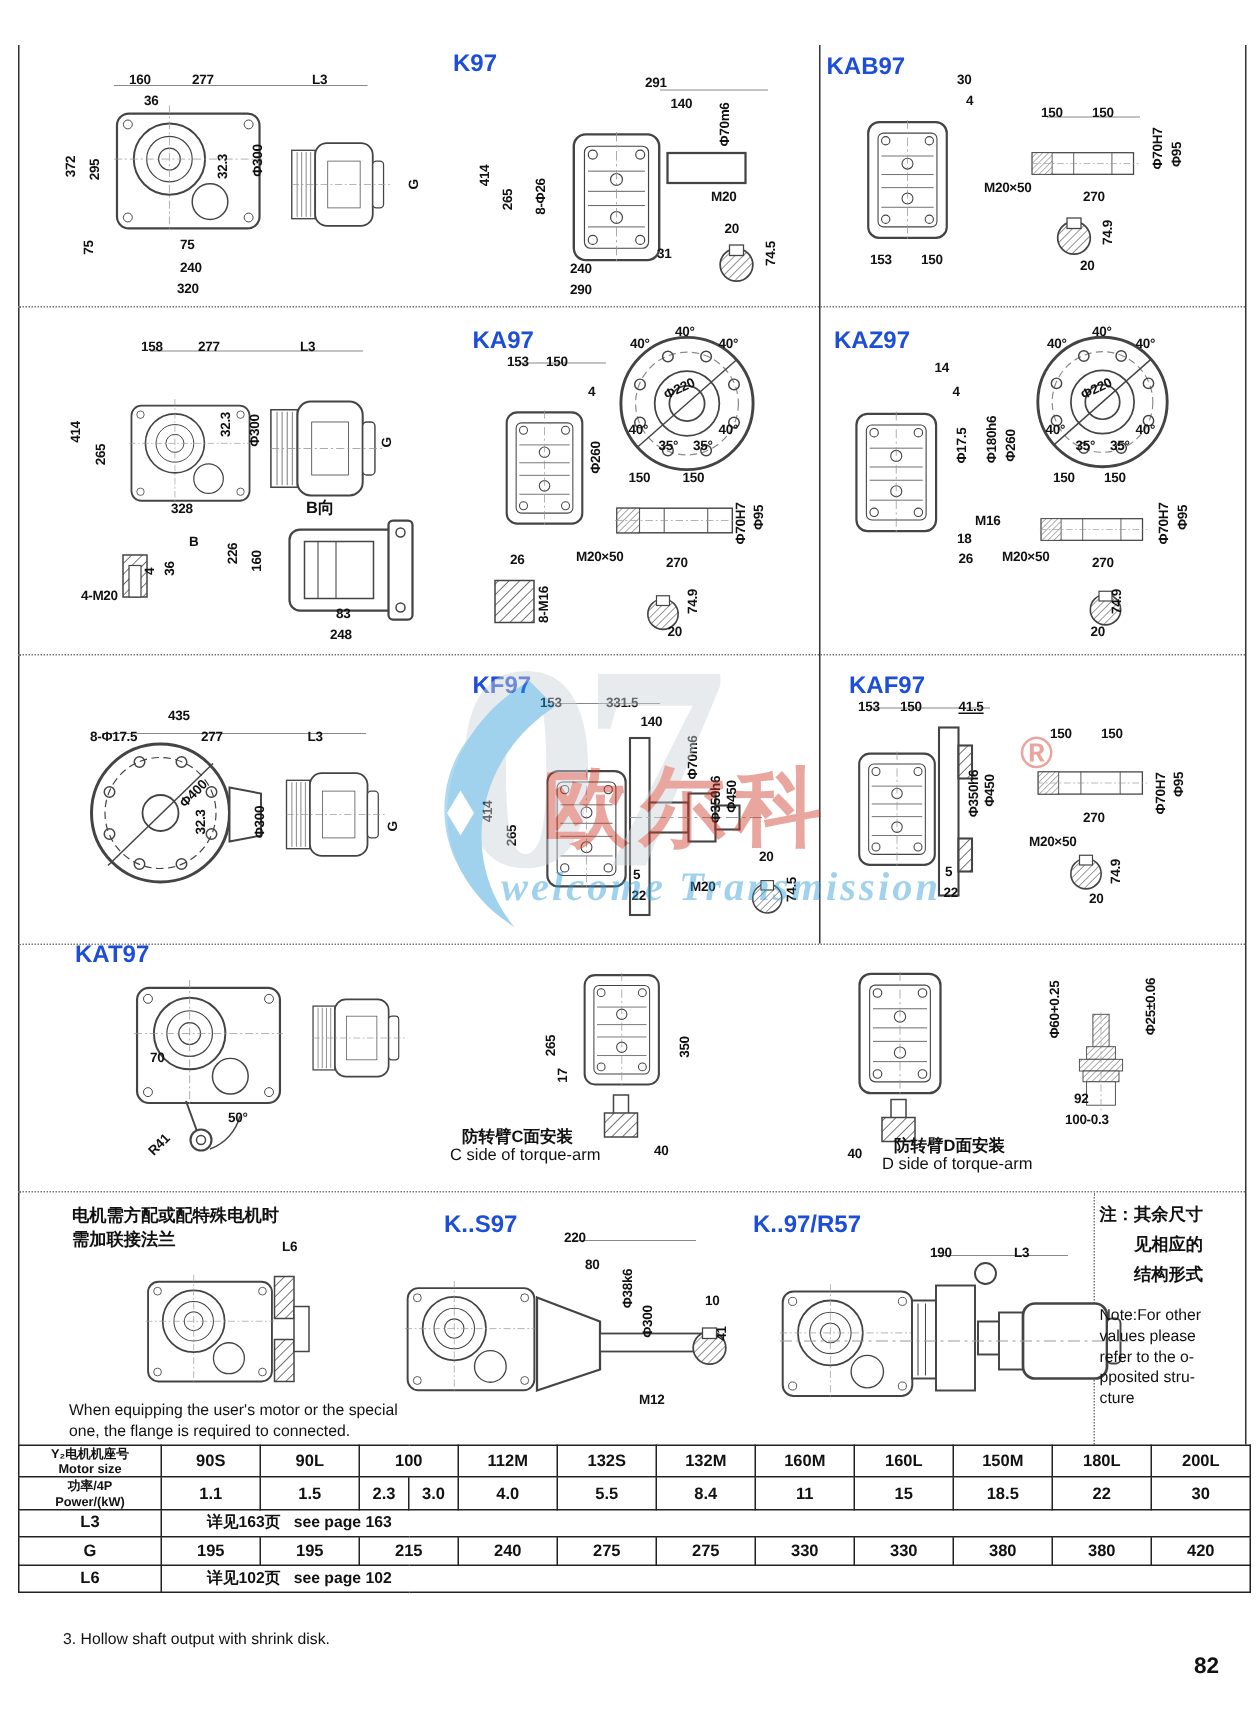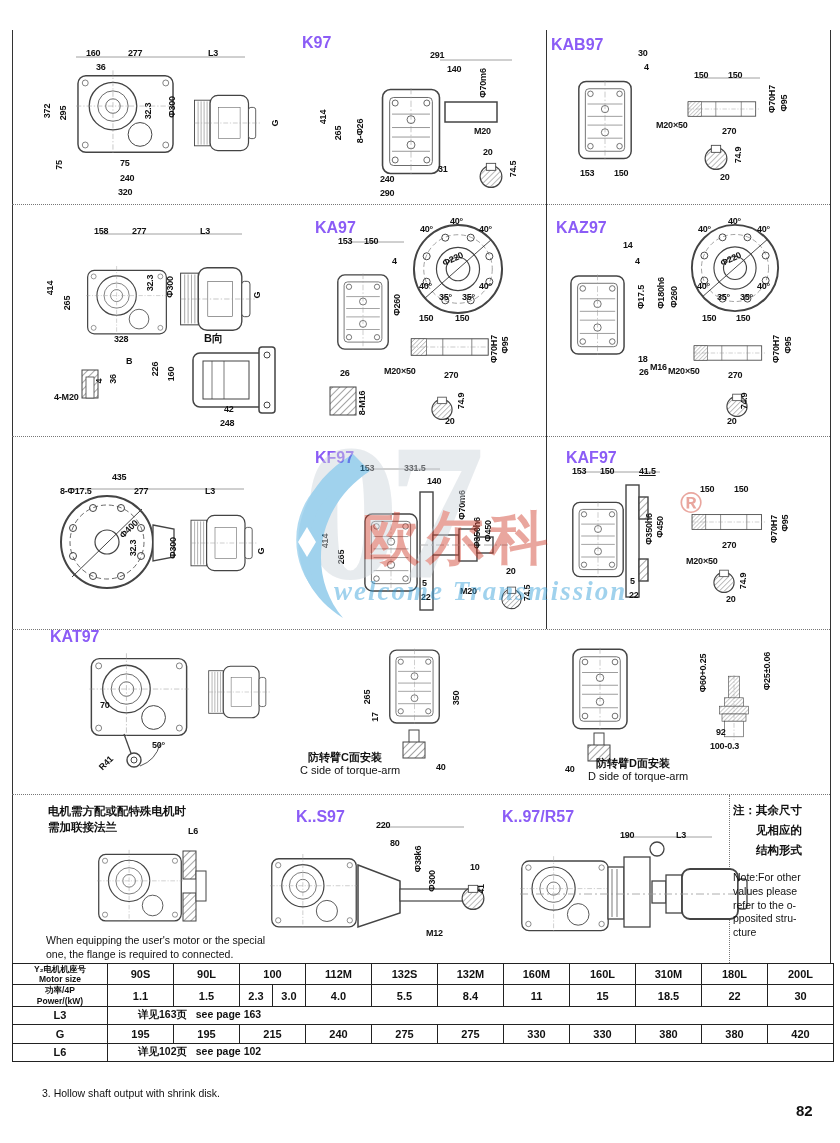--- a/index.html
+++ b/index.html
@@ -12,21 +12,21 @@
   .vline  { position:absolute; width:0; border-left:1.4px solid #333; }
   .vdash  { position:absolute; width:0; border-left:1.2px dotted #777; }
   .hsep   { position:absolute; height:0; border-top:1.6px dotted #777; }
 
   .rowsvg { position:absolute; }
 
   
   .ovl { position:absolute; inset:0; pointer-events:none; }
   .dim { position:absolute; font:700 9px "Liberation Sans",sans-serif; color:#111;
          white-space:nowrap; letter-spacing:-0.2px; }
-  .dtitle { position:absolute; font:700 16px "Liberation Sans",sans-serif; color:#8b5cf6;
+  .dtitle { position:absolute; font:700 16px "Liberation Sans",sans-serif; color:#1d4ed8;
             white-space:nowrap; }
   .cap-cn { position:absolute; font:700 11px "Liberation Sans",sans-serif; white-space:nowrap; }
   .cap-en { position:absolute; font:400 11px "Liberation Sans",sans-serif; white-space:nowrap; }
   .txt-cn { position:absolute; font:700 11.5px "Liberation Sans",sans-serif; white-space:pre-line; }
   .txt-en { position:absolute; font:400 10.5px "Liberation Sans",sans-serif; white-space:pre-line; }
 
   
   #side-note { position:absolute; left:733px; top:800px; width:96px; height:160px; }
   #side-note .cn { font:700 11.5px "Liberation Sans",sans-serif; white-space:pre-line; line-height:1.55; }
   #side-note .en { display:block; margin-top:12px; font:400 10.5px "Liberation Sans",sans-serif;
@@ -367,21 +367,21 @@
       <span class="dim" style="left: 142px; top: 278px; transform: rotate(-90deg);">32.3</span>
       <span class="dim" style="left: 159px; top: 282px; transform: rotate(-90deg);">Φ300</span>
       <span class="dim" style="left: 254px; top: 290px; transform: rotate(-90deg);">G</span>
       <span class="dim" style="left: 114px; top: 334px;">328</span>
       <span class="dim" style="left: 126px; top: 356px;">B</span>
       <span class="dim" style="left: 54px; top: 392px;">4-M20</span>
       <span class="dim" style="left: 97px; top: 376px; transform: rotate(-90deg);">4</span>
       <span class="dim" style="left: 108px; top: 374px; transform: rotate(-90deg);">36</span>
       <span class="dim" style="left: 148px; top: 364px; transform: rotate(-90deg);">226</span>
       <span class="dim" style="left: 164px; top: 369px; transform: rotate(-90deg);">160</span>
-      <span class="dim" style="left: 224px; top: 404px;">42</span>
+      <span class="dim" style="left: 224px; top: 404px;">83</span>
       <span class="dim" style="left: 220px; top: 418px;">248</span>
       <span class="dim" style="left: 338px; top: 236px;">153</span>
       <span class="dim" style="left: 364px; top: 236px;">150</span>
       <span class="dim" style="left: 392px; top: 256px;">4</span>
       <span class="dim" style="left: 386px; top: 300px; transform: rotate(-90deg);">Φ260</span>
       <span class="dim" style="left: 420px; top: 224px;">40°</span>
       <span class="dim" style="left: 450px; top: 216px;">40°</span>
       <span class="dim" style="left: 479px; top: 224px;">40°</span>
       <span class="dim" style="left: 442px; top: 254px; transform: rotate(-25deg);">Φ220</span>
       <span class="dim" style="left: 419px; top: 281px;">40°</span>
@@ -406,21 +406,21 @@
       <span class="dim" style="left: 645px; top: 288px; transform: rotate(-90deg);">Φ180h6</span>
       <span class="dim" style="left: 663px; top: 292px; transform: rotate(-90deg);">Φ260</span>
       <span class="dim" style="left: 698px; top: 224px;">40°</span>
       <span class="dim" style="left: 728px; top: 216px;">40°</span>
       <span class="dim" style="left: 757px; top: 224px;">40°</span>
       <span class="dim" style="left: 720px; top: 254px; transform: rotate(-25deg);">Φ220</span>
       <span class="dim" style="left: 697px; top: 281px;">40°</span>
       <span class="dim" style="left: 717px; top: 292px;">35°</span>
       <span class="dim" style="left: 740px; top: 292px;">35°</span>
       <span class="dim" style="left: 757px; top: 281px;">40°</span>
-      <span class="dim" style="left: 650px; top: 362px; text-align: right;">M16</span>
+      <span class="dim" style="left: 650px; top: 342px; text-align: right;">M16</span>
       <span class="dim" style="left: 638px; top: 354px;">18</span>
       <span class="dim" style="left: 639px; top: 367px;">26</span>
       <span class="dim" style="left: 702px; top: 313px;">150</span>
       <span class="dim" style="left: 736px; top: 313px;">150</span>
       <span class="dim" style="left: 668px; top: 366px;">M20×50</span>
       <span class="dim" style="left: 728px; top: 370px;">270</span>
       <span class="dim" style="left: 762px; top: 344px; transform: rotate(-90deg);">Φ70H7</span>
       <span class="dim" style="left: 780px; top: 340px; transform: rotate(-90deg);">Φ95</span>
       <span class="dim" style="left: 736px; top: 396px; transform: rotate(-90deg);">74.9</span>
       <span class="dim" style="left: 727px; top: 416px;">20</span>
@@ -528,21 +528,21 @@
         <tr>
           <th class="hdr2">Y₂电机机座号<br>Motor size</th>
           <td colspan="1">90S</td>
           <td colspan="1">90L</td>
           <td colspan="2">100</td>
           <td colspan="1">112M</td>
           <td colspan="1">132S</td>
           <td colspan="1">132M</td>
           <td colspan="1">160M</td>
           <td colspan="1">160L</td>
-          <td colspan="1">310M</td>
+          <td colspan="1">150M</td>
           <td colspan="1">180L</td>
           <td colspan="1">200L</td>
         </tr>
         <tr>
           <th class="hdr2">功率/4P<br>Power/(kW)</th>
           <td>1.1</td>
           <td>1.5</td>
           <td>2.3</td>
           <td>3.0</td>
           <td>4.0</td>

